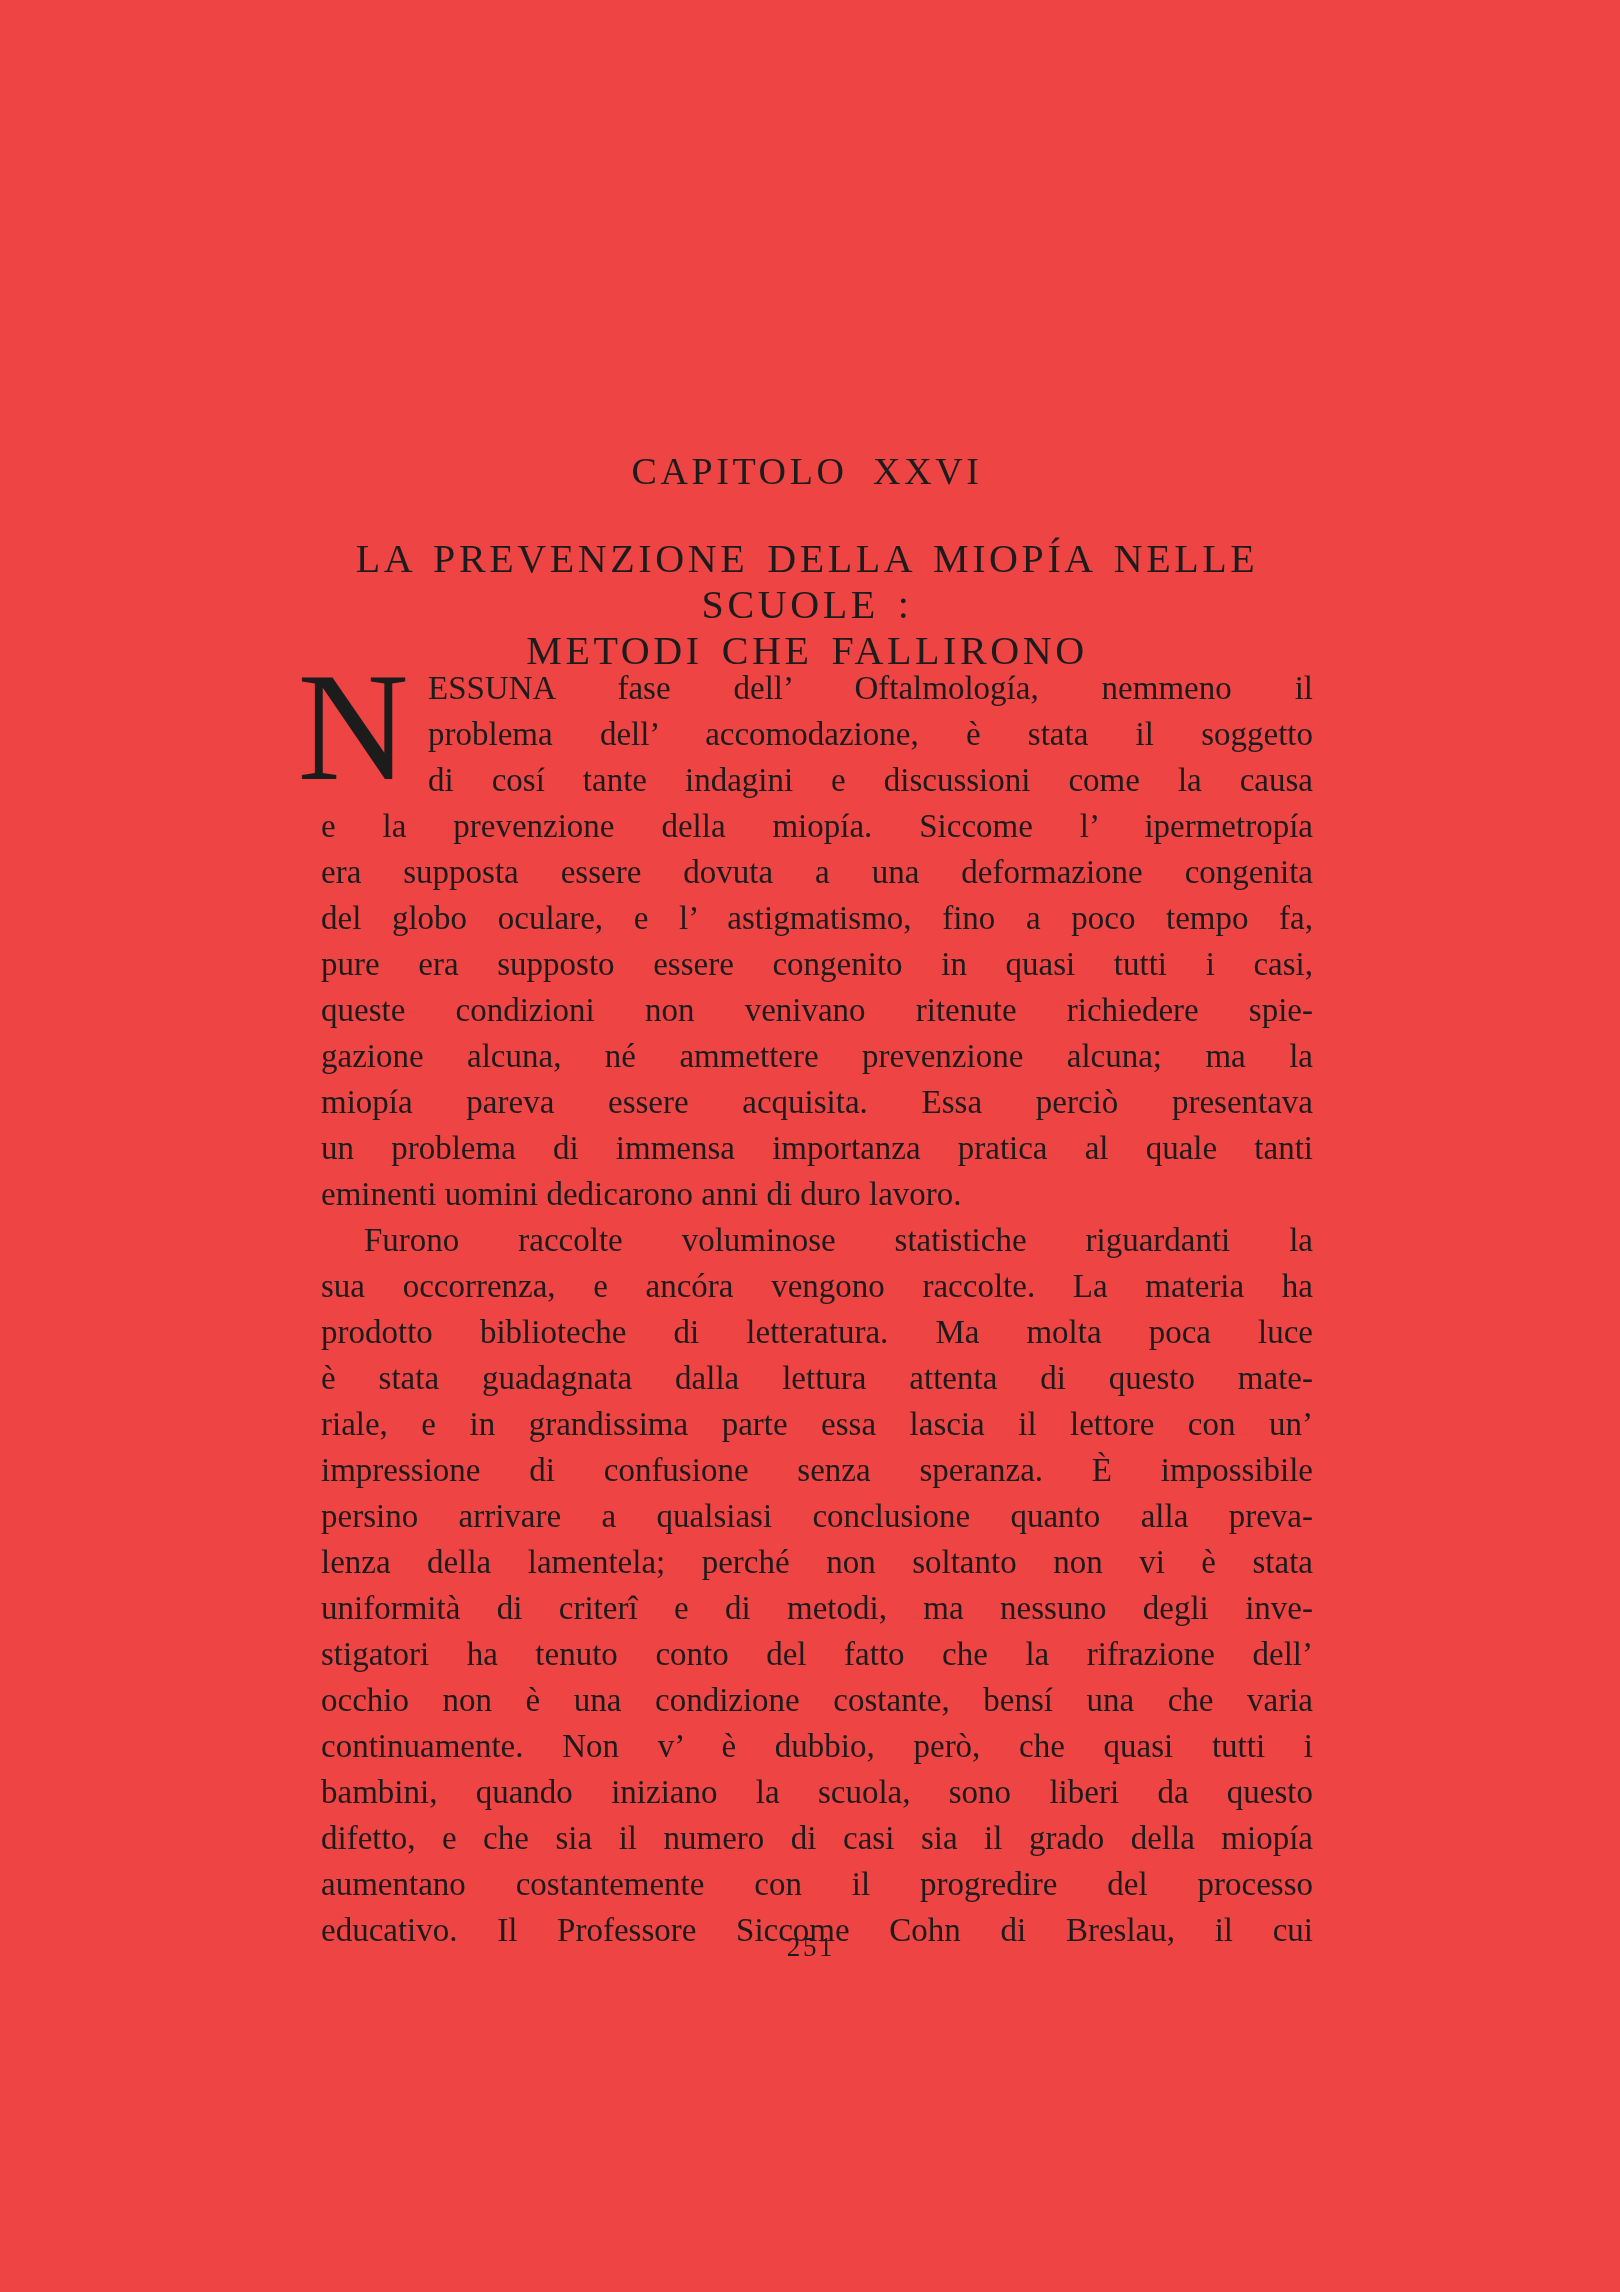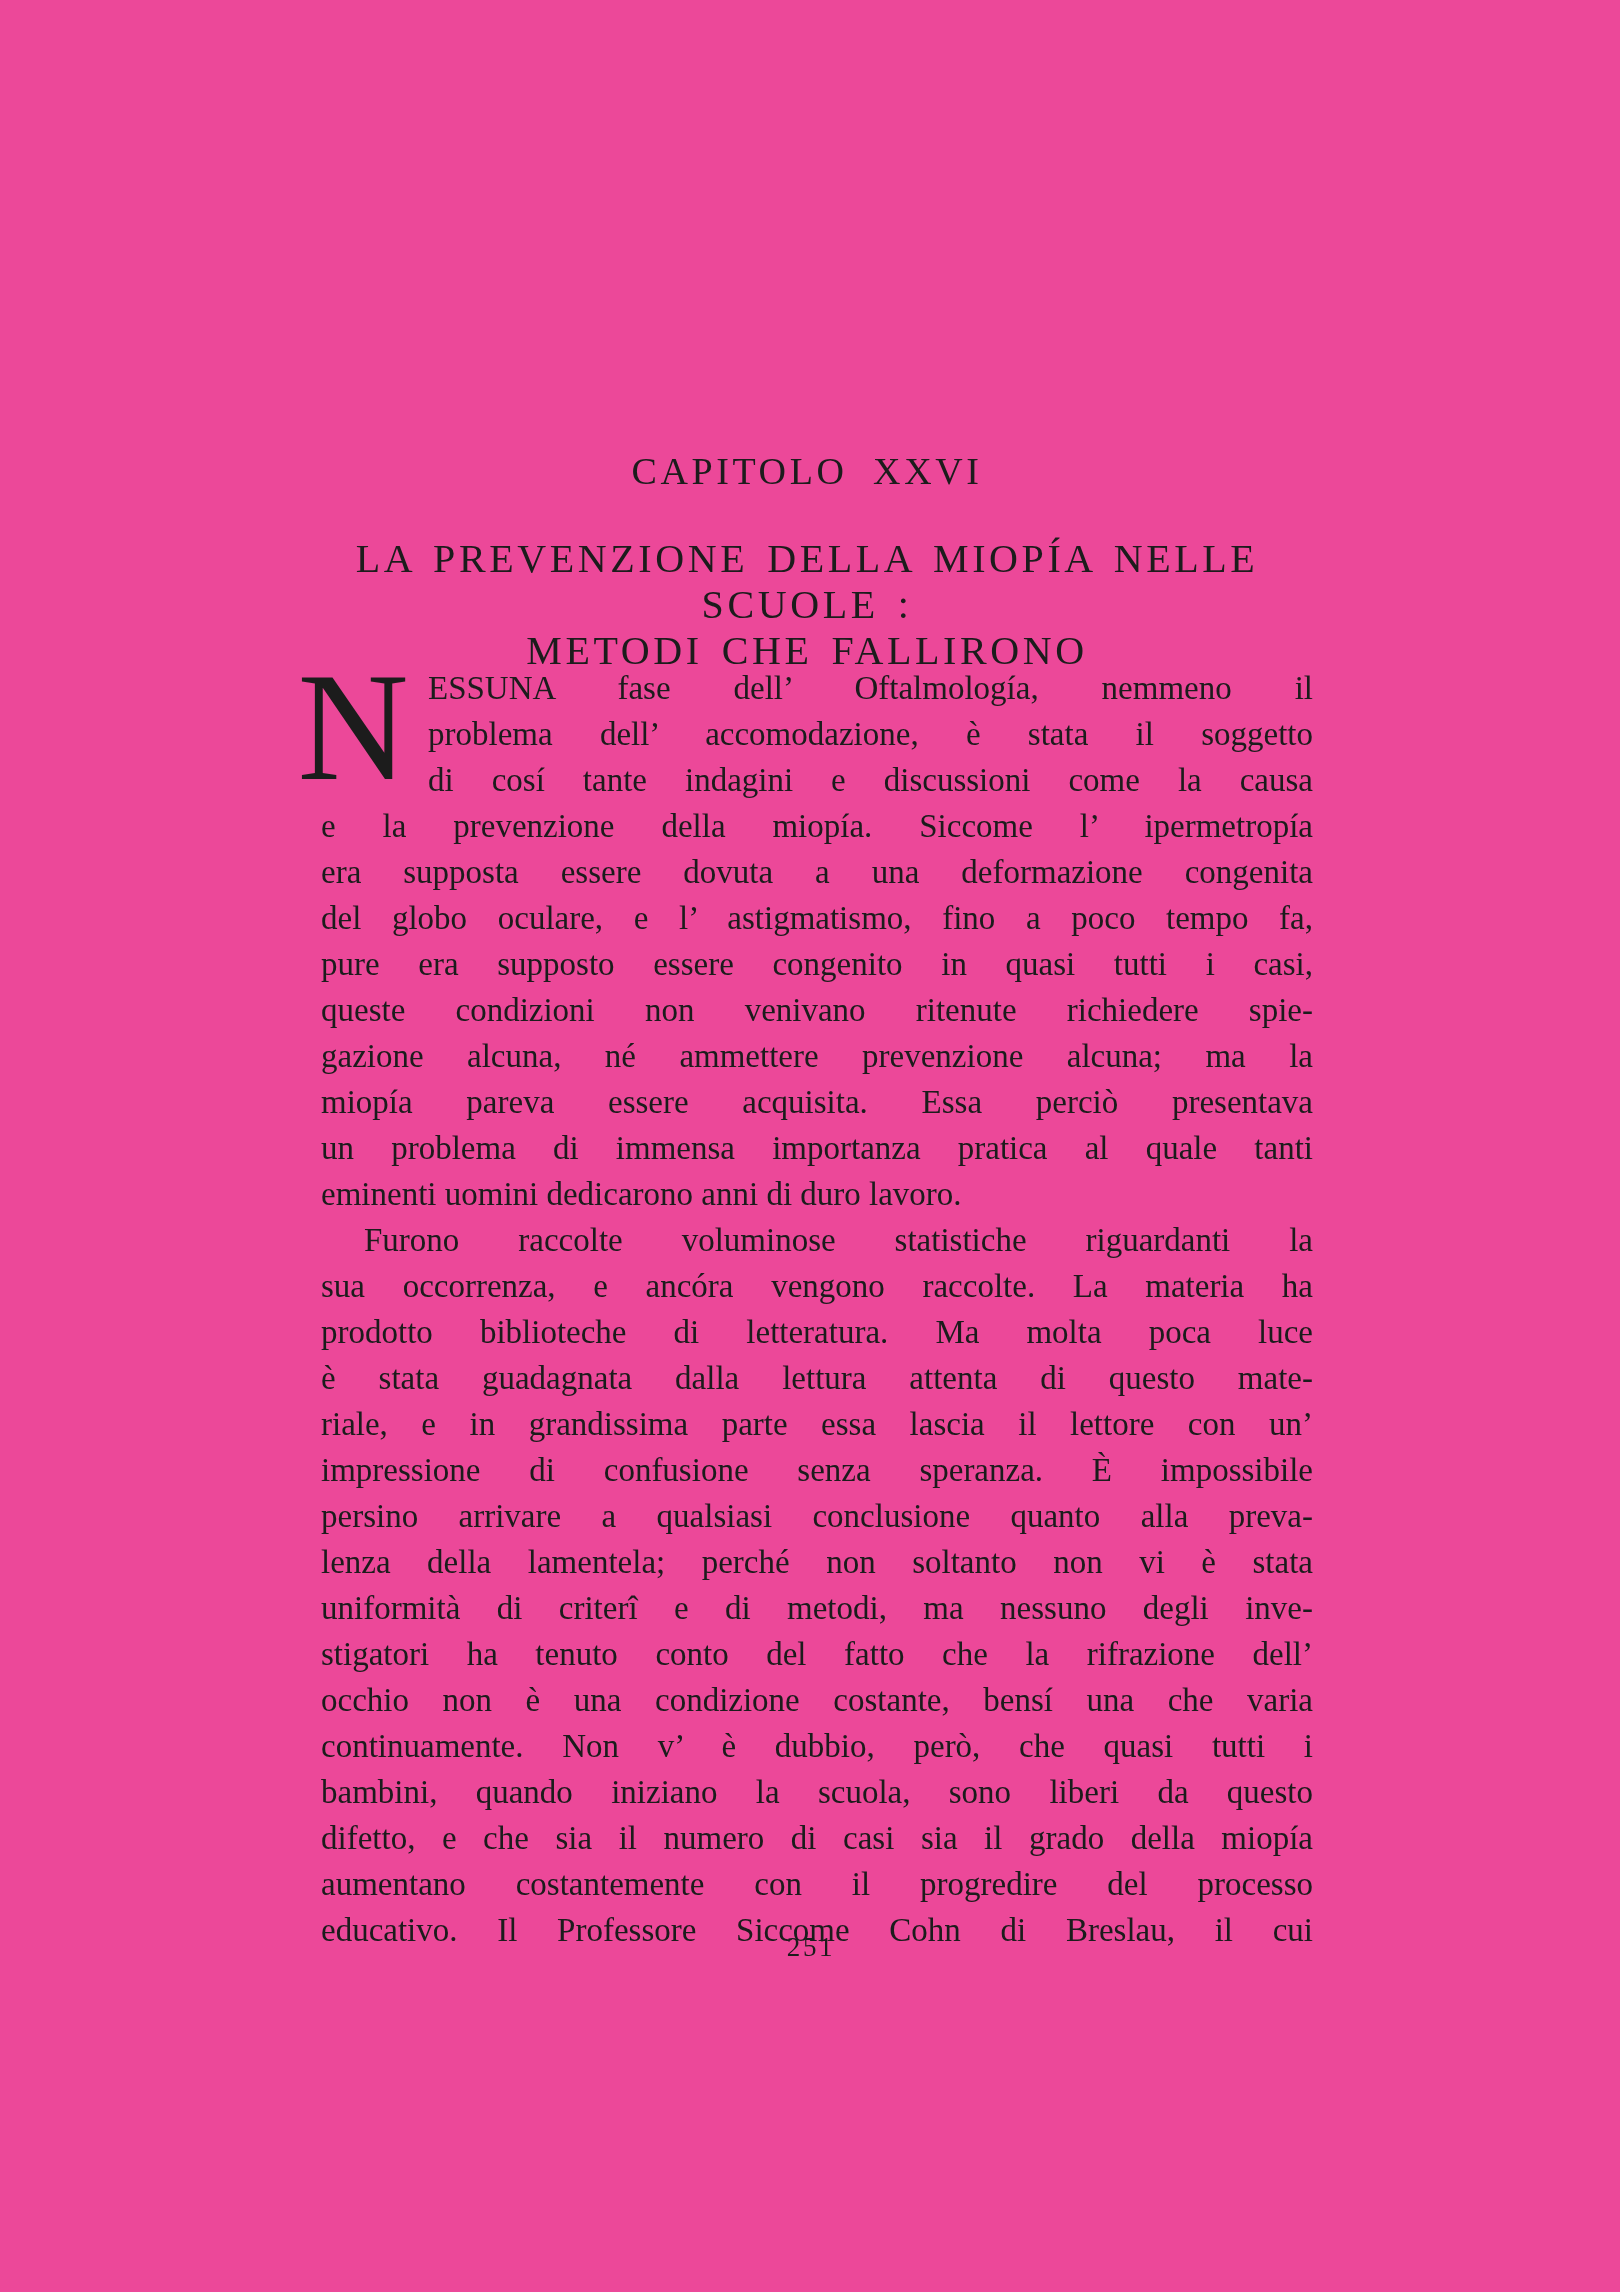--- a/index.html
+++ b/index.html
@@ -94,21 +94,21 @@
     left: 4px;
     width: 100%;
     text-align: center;
     font-size: 27px;
     letter-spacing: 2.7px;
   }
 </style>
 </head>
 <body>
 
-<div class="page" style="background: #ec4899; color: rgb(28, 28, 28);">
+<div class="page" style="background: #ef4444; color: rgb(28, 28, 28);">
   <div class="text-column">
 
     <h1 class="chapter-title">CAPITOLO XXVI</h1>
 
     <h2 class="chapter-subtitle">
       <div>LA PREVENZIONE DELLA MIOPÍA NELLE SCUOLE :</div>
       <div>METODI CHE FALLIRONO</div>
     </h2>
 
     <div class="body-text">

